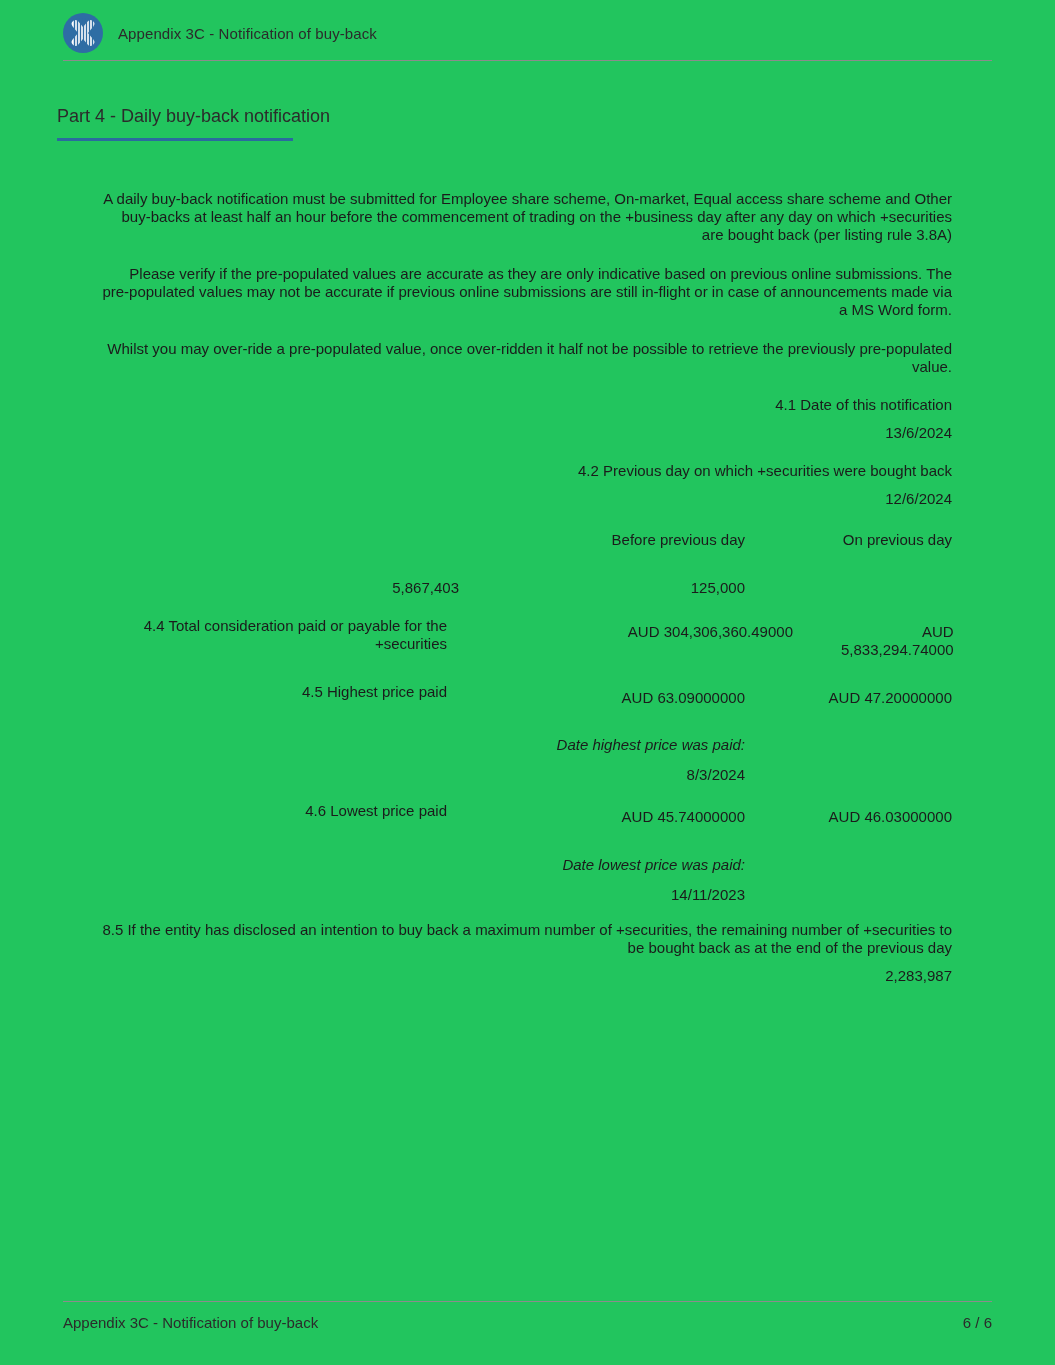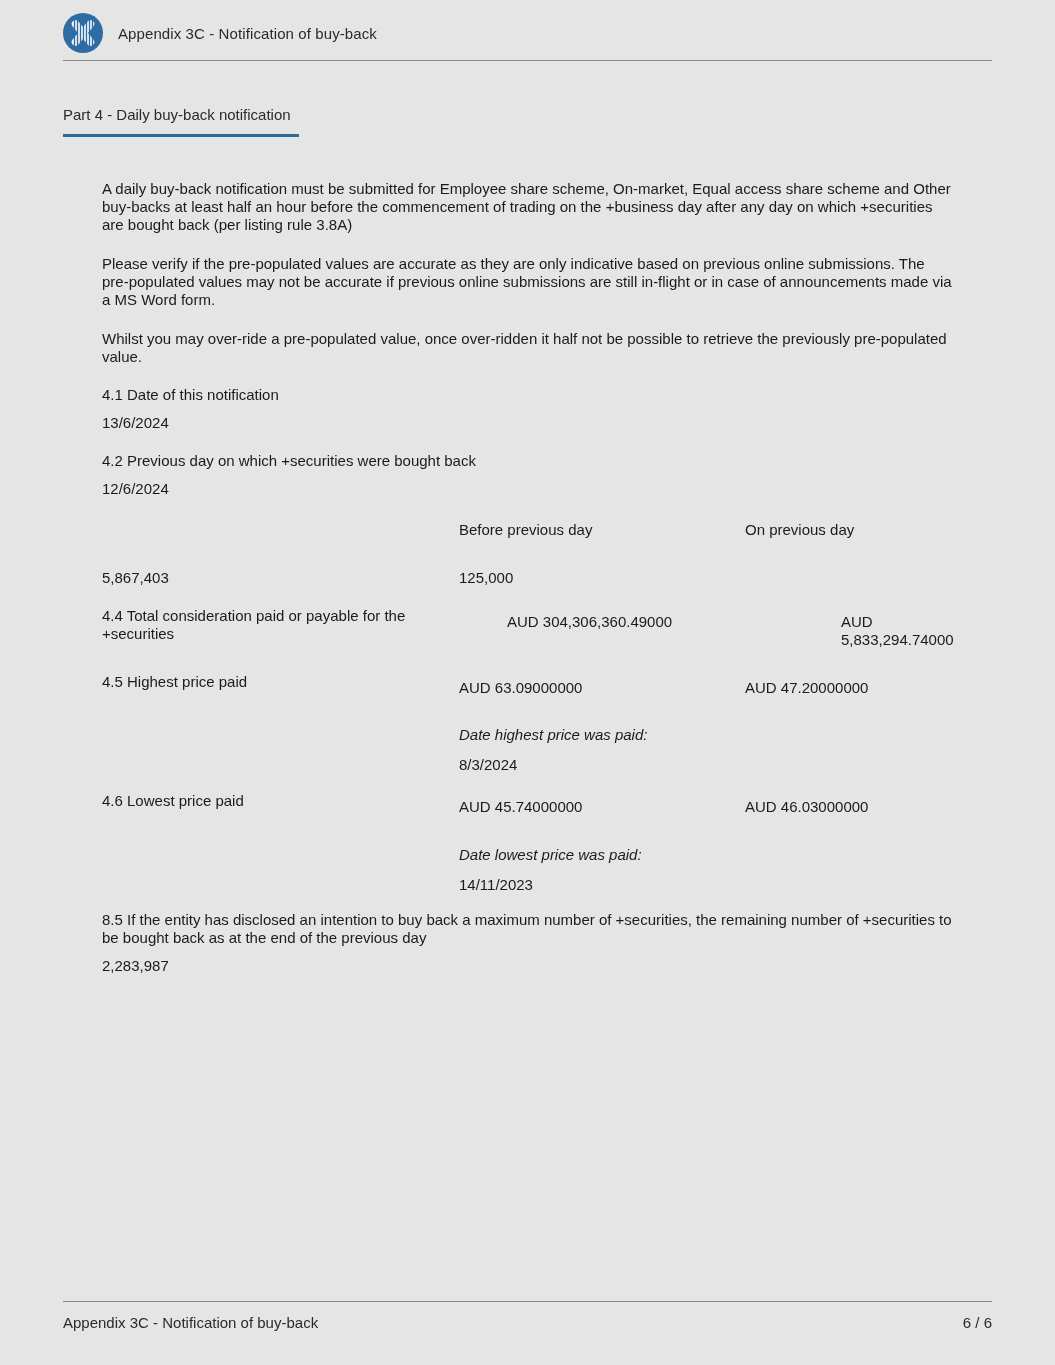--- a/index.html
+++ b/index.html
@@ -4,44 +4,44 @@
 <style>
   * { margin: 0; padding: 0; box-sizing: border-box; }
   html, body { background: #ffffff; }
   body {
     width: 1055px; height: 1365px;
     font-family: "Liberation Sans", sans-serif;
     color: #1b1b1b;
     position: relative;
     overflow: hidden;
   }
-  .page { position: absolute; inset: 0; background: #e5e5e5; }
+  .page { position: absolute; inset: 0; background: #22c55e; text-align: right; }
 
   
   .doc-header {
     position: absolute; left: 63px; right: 63px; top: 0; height: 61px;
     border-bottom: 1px solid #8c8c8c;
     display: flex; align-items: center; gap: 15px;
     padding-top: 6px;
   }
   .doc-header .logo { width: 40px; height: 40px; flex: 0 0 auto; }
   .doc-header .title { font-size: 15px; color: #2b2b2b; letter-spacing: .1px; }
 
   
   .part-heading {
-    position: absolute; left: 63px; top: 106px;
-    font-size: 15px; color: #2b2b2b;
+    position: absolute; left: 57px; top: 106px;
+    font-size: 18px; color: #2b2b2b;
   }
   .part-heading .underline {
     margin-top: 11px; height: 3px; width: 236px; background: #2a6b9e;
   }
 
   
   .content {
-    position: absolute; left: 102px; top: 180px; width: 850px;
+    position: absolute; left: 102px; top: 190px; width: 850px;
     font-size: 15px; line-height: 18px; color: #1b1b1b;
   }
   .para { margin-bottom: 21px; }
   .para:last-of-type { margin-bottom: 0; }
 
   .field { margin-top: 20px; }
   .field .label { margin-bottom: 10px; }
   .field .value { }
 
   

